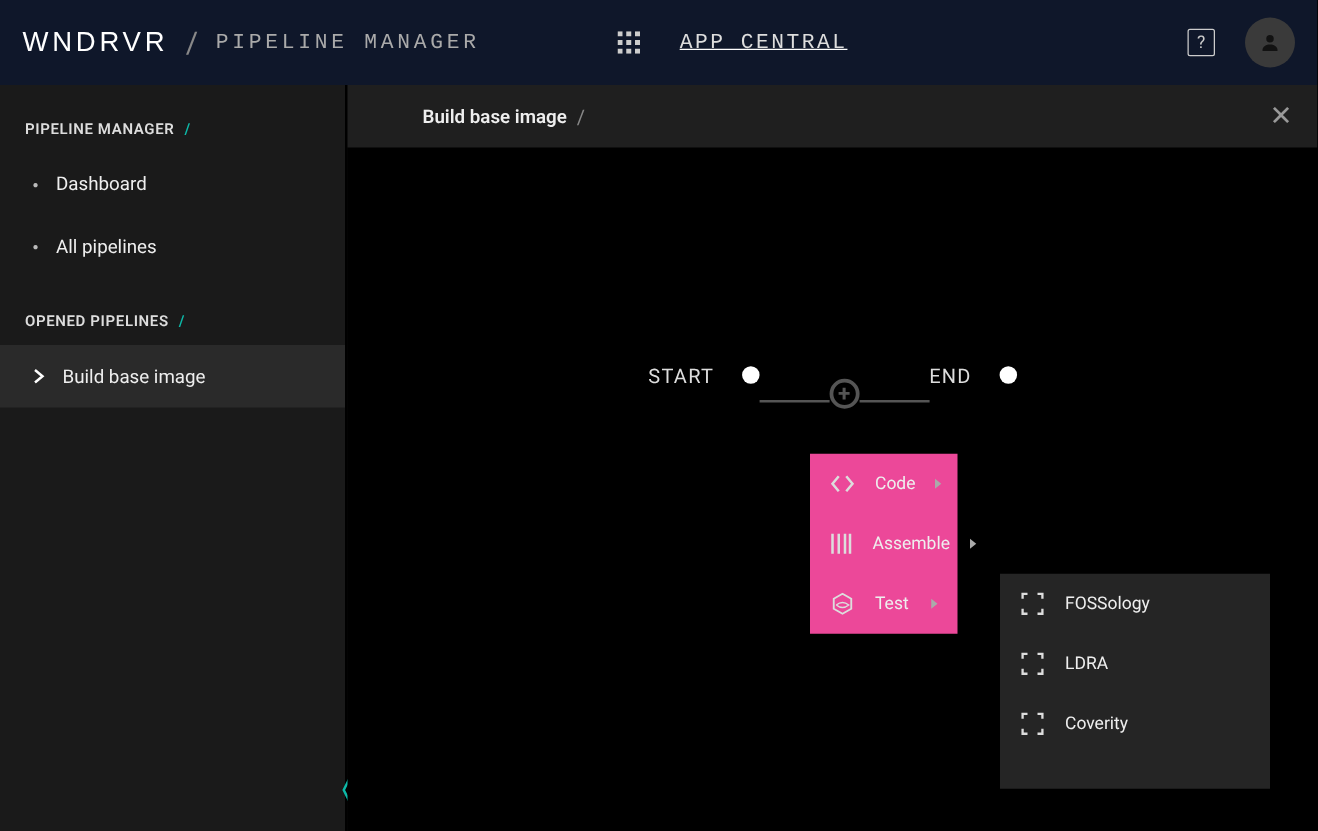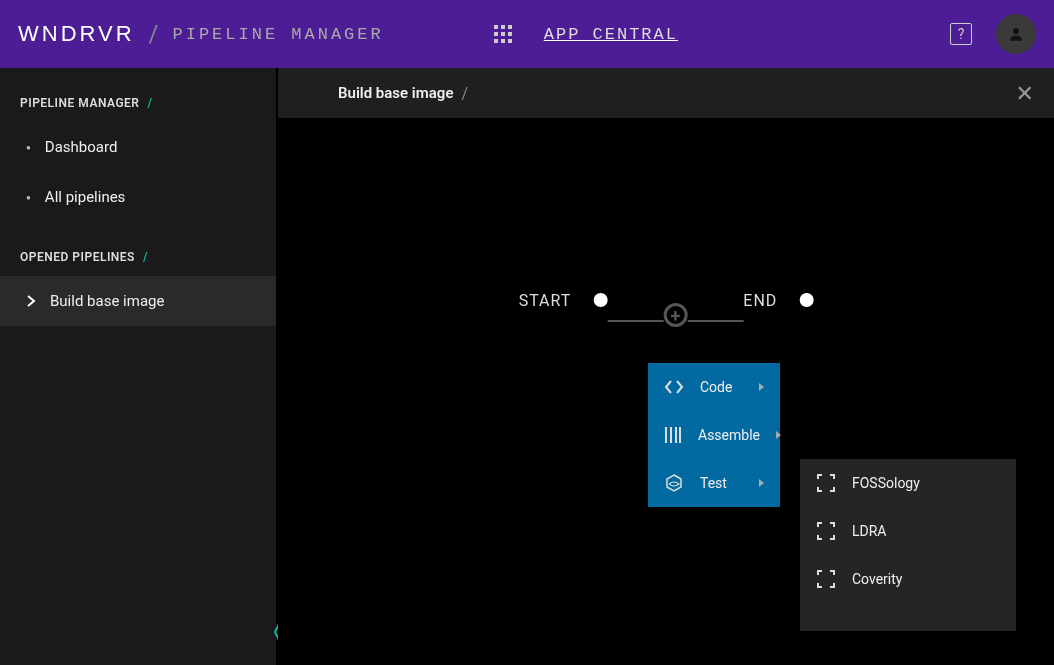--- a/index.html
+++ b/index.html
@@ -7,21 +7,21 @@
       font-family: -apple-system, BlinkMacSystemFont, "Segoe UI", Roboto, sans-serif;
       background: #000;
       color: #fff;
       width: 1054px;
       height: 665px;
       overflow: hidden;
     }
     
     .header {
       height: 68px;
-      background: #4c1d95;
+      background: #0f172a;
       display: flex;
       align-items: center;
       padding: 0 18px;
       position: relative;
     }
     .logo {
       font-family: sans-serif;
       font-size: 22px;
       letter-spacing: 3px;
       font-weight: 300;
@@ -204,22 +204,22 @@
       margin-top: 30px;
       color: #555;
       font-size: 18px;
       font-weight: bold;
     }
     
     .menu {
       position: absolute;
       top: 245px;
       left: 370px;
-      width: 132px;
-      background: #0369a1;
+      width: 118px;
+      background: #ec4899;
       box-shadow: 0 6px 16px rgba(0,0,0,0.6);
     }
     .menu-item {
       display: flex;
       align-items: center;
       gap: 16px;
       padding: 14px 16px;
       font-size: 14px;
       color: #eee;
       cursor: pointer;

